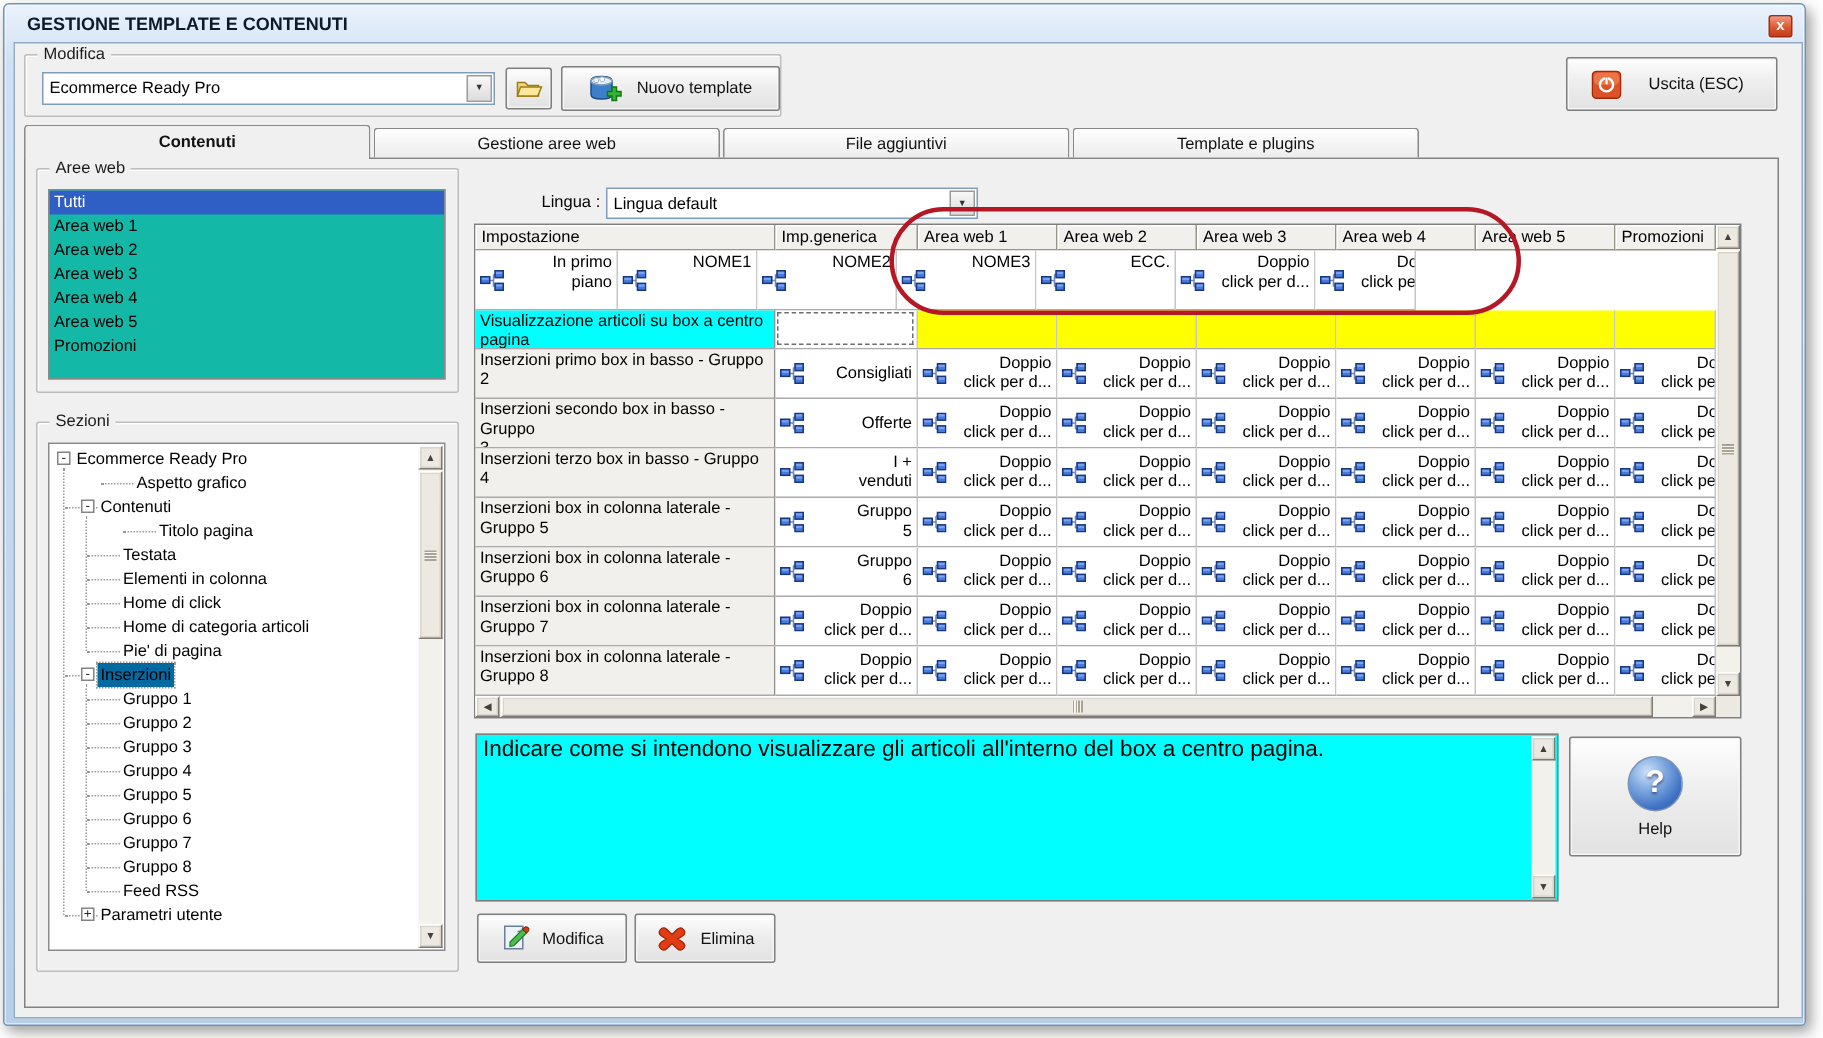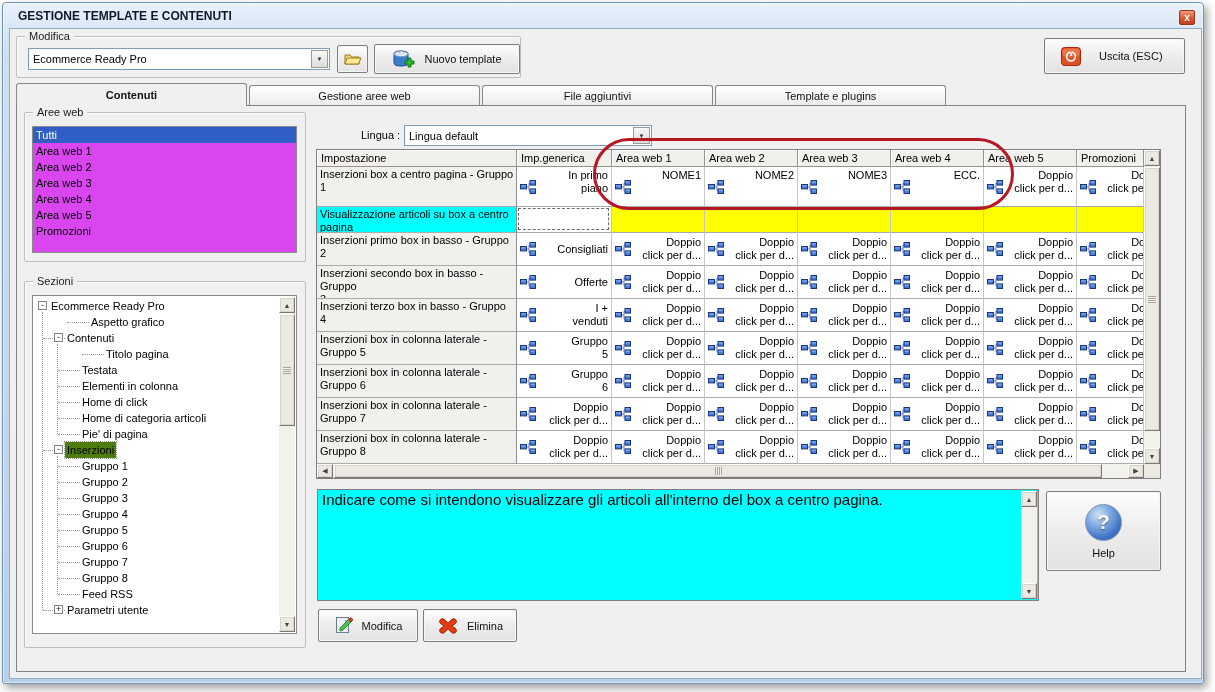--- a/index.html
+++ b/index.html
@@ -33,28 +33,28 @@
     display:flex; align-items:center; justify-content:center; font-size:6px; color:#333; }
 
   
   .tab { position:absolute; height:20px; top:85px; background:linear-gradient(180deg,#ffffff,#ececec);
     border:1px solid #898989; border-bottom:none; border-radius:3px 3px 0 0;
     font-size:11px; color:#111; display:flex; align-items:center; justify-content:center; z-index:4; cursor:default; }
   .tab.active { top:83px; height:23px; background:#f0f0f0; font-weight:bold; z-index:6; }
   #panel { position:absolute; left:16px; top:105px; width:1170px; height:567px; border:1px solid #828282; background:#f0f0f0; z-index:3; }
 
   
-  #areeweb-list { position:absolute; left:32px; top:126px; width:265px; height:127px; background:#d946ef; border:1px solid #8a8a8a; overflow:hidden; z-index:5; }
+  #areeweb-list { position:absolute; left:32px; top:126px; width:265px; height:127px; background:#14b8a6; border:1px solid #8a8a8a; overflow:hidden; z-index:5; }
   .list-item { height:16px; line-height:16px; font-size:11px; padding-left:3px; color:#000; white-space:nowrap; }
   .list-item.sel { background:#2f5fc5; color:#fff; }
 
   #sezioni-tree { position:absolute; left:32px; top:295px; width:265px; height:339px; background:#fff; border:1px solid #8a8a8a; overflow:hidden; z-index:5; }
   .tree-row { position:absolute; left:1px; right:18px; height:16px; font-size:11px; line-height:16px; white-space:nowrap; }
   .tree-label { position:absolute; top:0; padding:0 2px; }
-  .tree-label.sel { background:#4d7c0f; outline:1px dotted #9a9a9a; }
+  .tree-label.sel { background:#0369a1; outline:1px dotted #9a9a9a; }
   .tree-glyph { position:absolute; top:3px; width:9px; height:9px; background:#fff; border:1px solid #848484;
     font-size:9px; line-height:7px; text-align:center; color:#222; }
   .tree-conn { position:absolute; top:8px; border-top:1px dotted #9a9a9a; }
   .tree-spine { position:absolute; border-left:1px dotted #9a9a9a; width:0; }
 
   
   .sb { position:absolute; background:#f3f1ec; }
   .sb-btn { position:absolute; width:16px; height:16px; background:#ece9e2;
     border:1px solid; border-color:#ffffff #7d796f #7d796f #ffffff; box-shadow:0 0 0 1px #d8d4cb inset;
     display:flex; align-items:center; justify-content:center; font-size:7px; color:#44403a; }
@@ -281,21 +281,20 @@
         <div class="gh" style="width: 95px;">Imp.generica</div>
         <div class="gh" style="width: 93px;">Area web 1</div>
         <div class="gh" style="width: 93px;">Area web 2</div>
         <div class="gh" style="width: 93px;">Area web 3</div>
         <div class="gh" style="width: 93px;">Area web 4</div>
         <div class="gh" style="width: 93px;">Area web 5</div>
         <div class="gh" style="width: 67px;">Promozioni</div>
       </div>
     <div id="grid-body">
         <div class="grow" style="height: 40px;">
-          <div class="gcell label" style="width: 200px;">Inserzioni box a centro pagina - Gruppo 1</div>
           <div class="gcell" style="width: 95px;">
             <div class="cellc" style="width: 95px;">
               <span class="cicon">
                 <svg width="16" height="14" viewBox="0 0 16 14">
                   <path d="M6 7 H9 M9 3 V11 M9 3 H10.5 M9 11 H10.5" fill="none" stroke="#6f86b8" stroke-width="1"></path>
                   <rect x="0.5" y="4.5" width="6" height="4.4" fill="#4879dd" stroke="#16377e"></rect>
                   <rect x="1.2" y="5.2" width="4.6" height="1.4" fill="#7da2ec"></rect>
                   <rect x="10" y="0.5" width="5.5" height="4.6" fill="#4879dd" stroke="#16377e"></rect>
                   <rect x="10.7" y="1.2" width="4.1" height="1.5" fill="#7da2ec"></rect>
                   <rect x="10" y="8.9" width="5.5" height="4.6" fill="#4879dd" stroke="#16377e"></rect>

